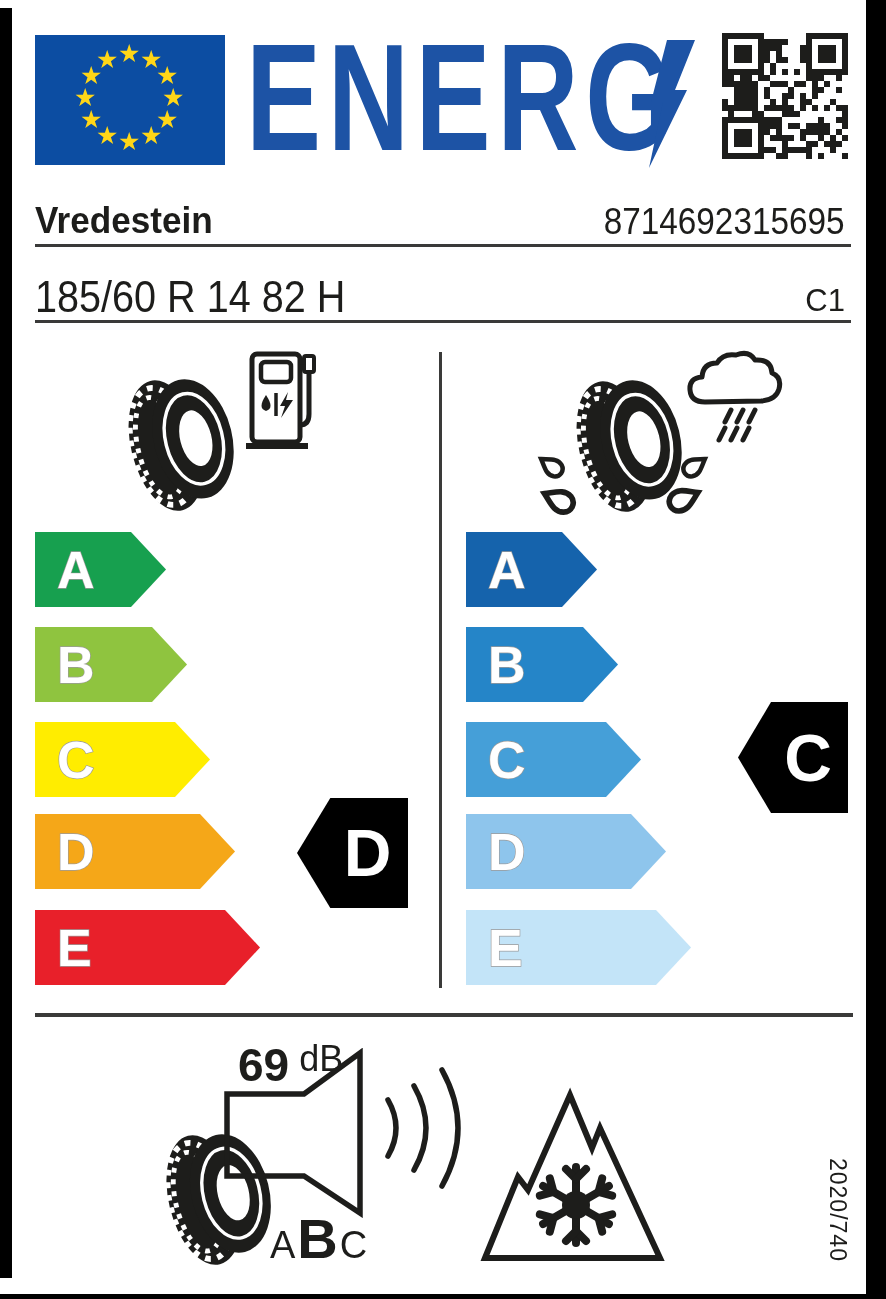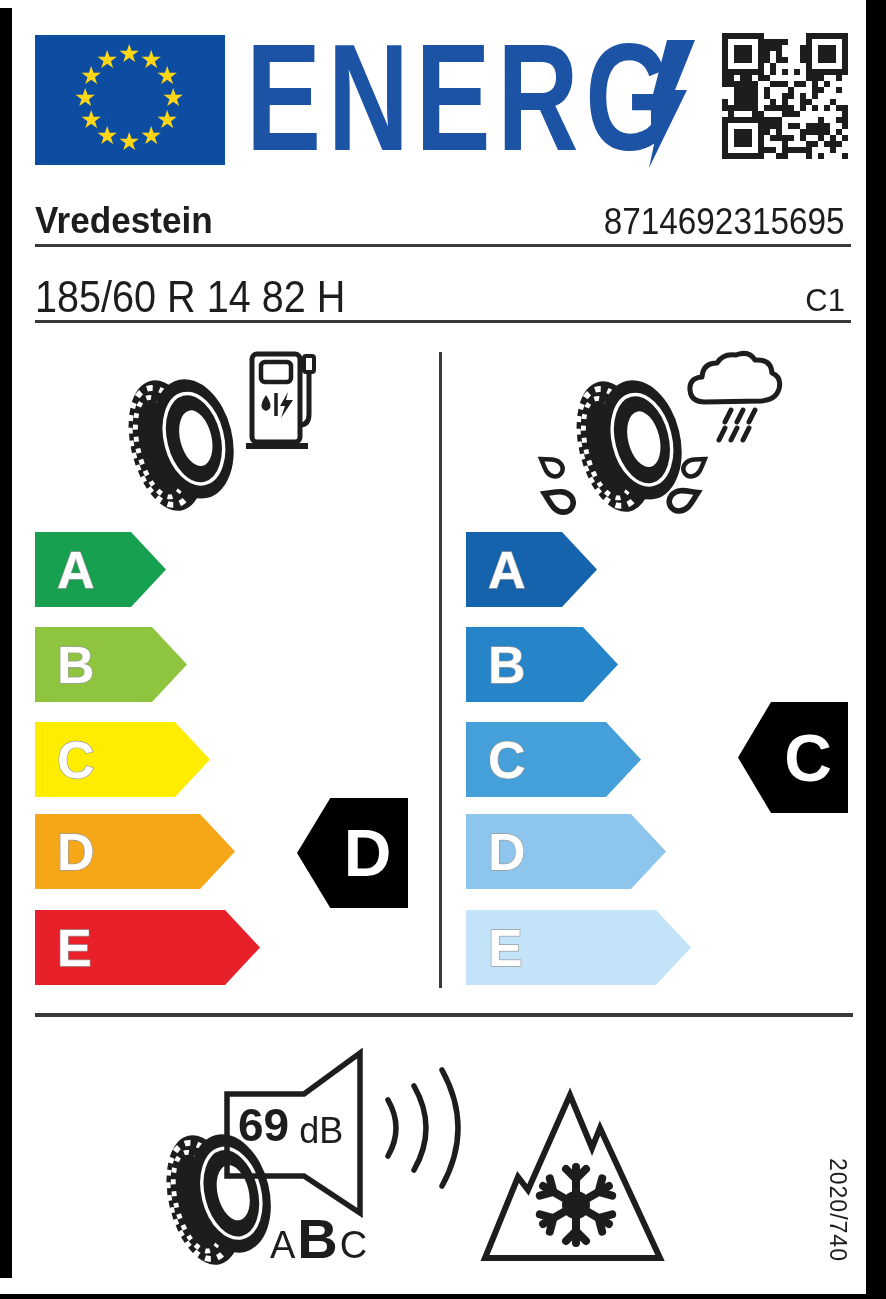--- a/index.html
+++ b/index.html
@@ -26,21 +26,21 @@
          filter:drop-shadow(0 0 1px #6f6f6e);}
   .arrow .g{font-size:52px;font-weight:bold;color:#fff;line-height:1;
             -webkit-text-stroke:1.3px #9c9b9a;paint-order:stroke fill;}
   .aw1{width:131px}.aw2{width:152px}.aw3{width:175px}.aw4{width:200px}.aw5{width:225px}
   .t1{top:532px}.t2{top:627px}.t3{top:722px}.t4{top:814px}.t5{top:910px}
   .colL{left:35px}.colR{left:466px}
   .rating{position:absolute;background:#000;color:#fff;display:flex;align-items:center;justify-content:center;
           padding-left:30px;box-sizing:border-box;font-weight:bold;font-size:66px;
           clip-path:polygon(0 50%,30% 0,100% 0,100% 100%,30% 100%);}
   
-  #db{position:absolute;left:238px;top:1098px;display:flex;align-items:flex-end;white-space:nowrap;}
+  #db{position:absolute;left:238px;top:1038px;display:flex;align-items:flex-start;white-space:nowrap;}
   #db .v{font-size:46px;font-weight:bold;}
   #db .u{font-size:36px;margin-left:10px;}
   #abc{position:absolute;left:270px;top:1206px;display:flex;align-items:baseline;}
   #abc .s{font-size:38px;}
   #abc .big{font-size:56px;font-weight:bold;margin:0 2px;}
   #reg{position:absolute;left:824px;top:1158px;writing-mode:vertical-rl;font-size:23px;letter-spacing:1px;}
   svg{display:block;}
   .ink{stroke:#1d1d1b;fill:none;}
 </style>
 </head>

